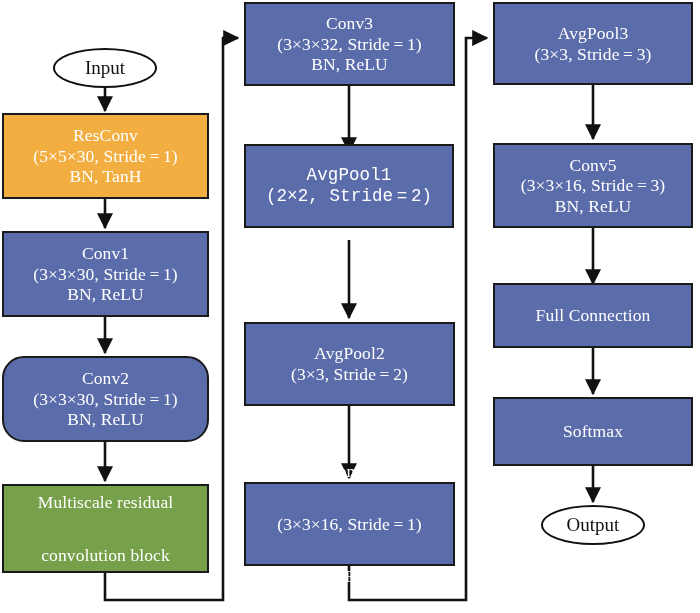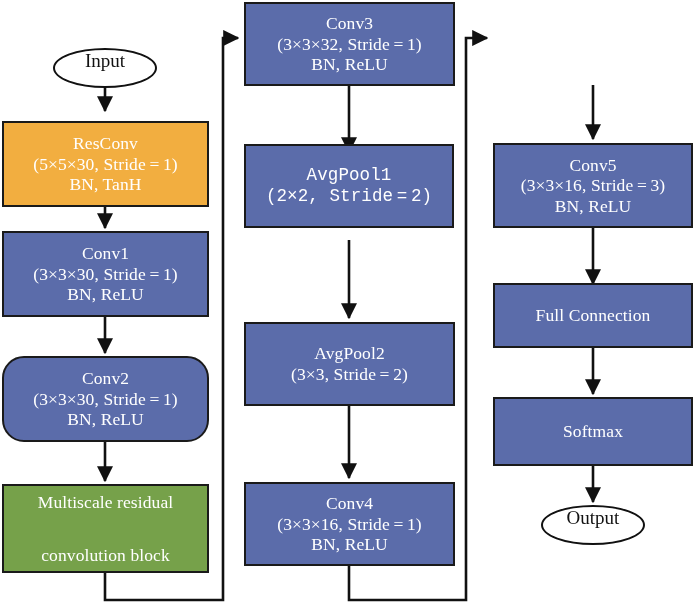--- a/index.html
+++ b/index.html
@@ -48,21 +48,21 @@
   .node.green  { background: #76a14a; gap: 32px; }
 
   .terminal {
     position: absolute;
     box-sizing: border-box;
     border: 2px solid #111111;
     border-radius: 50%;
     background: #ffffff;
     color: #111111;
     display: flex;
-    align-items: flex-start;
+    align-items: center;
     justify-content: center;
     font-size: 19px;
     z-index: 3;
   }
 </style>
 </head>
 <body>
 
 <div id="canvas">
 
@@ -103,21 +103,21 @@
   </svg>
 
   <div class="terminal" style="left:53px; top:48px; width:104px; height:40px;">
     <span>Input</span>
   </div>
 
   <div class="terminal" style="left:541px; top:505px; width:104px; height:40px;">
     <span>Output</span>
   </div>
 
-  <div class="node orange" style="left:2px; top:113px; width:207px; height:86px;margin-top:8px;">
+  <div class="node orange" style="left:2px; top:113px; width:207px; height:86px;">
     <span class="ln">ResConv</span>
     <span class="ln">(5×5×30, Stride = 1)</span>
     <span class="ln">BN, TanH</span>
   </div>
 
   <div class="node blue" style="left:2px; top:231px; width:207px; height:86px;">
     <span class="ln">Conv1</span>
     <span class="ln">(3×3×30, Stride = 1)</span>
     <span class="ln">BN, ReLU</span>
   </div>
@@ -142,26 +142,30 @@
   <div class="node blue" style="left:244px; top:144px; width:210px; height:84px;font-family:Liberation Mono, monospace;">
     <span class="ln">AvgPool1</span>
     <span class="ln">(2×2, Stride = 2)</span>
   </div>
 
   <div class="node blue" style="left:244px; top:322px; width:211px; height:84px;">
     <span class="ln">AvgPool2</span>
     <span class="ln">(3×3, Stride = 2)</span>
   </div>
 
-  <div class="node blue" style="left:244px; top:482px; width:211px; height:84px;">
+  <div class="node blue" style="left:244px; top:482px; width:211px; height:84px;gap:32px;">
     <span class="ln">Conv4</span>
     <span class="ln">(3×3×16, Stride = 1)</span>
     <span class="ln">BN, ReLU</span>
   </div>
 
+  <div class="node blue" style="left:493px; top:2px; width:200px; height:83px;">
+    <span class="ln">AvgPool3</span>
+    <span class="ln">(3×3, Stride = 3)</span>
+  </div>
 
   <div class="node blue" style="left:493px; top:143px; width:200px; height:85px;">
     <span class="ln">Conv5</span>
     <span class="ln">(3×3×16, Stride = 3)</span>
     <span class="ln">BN, ReLU</span>
   </div>
 
   <div class="node blue" style="left:493px; top:283px; width:200px; height:65px;">
     <span class="ln">Full Connection</span>
   </div>

